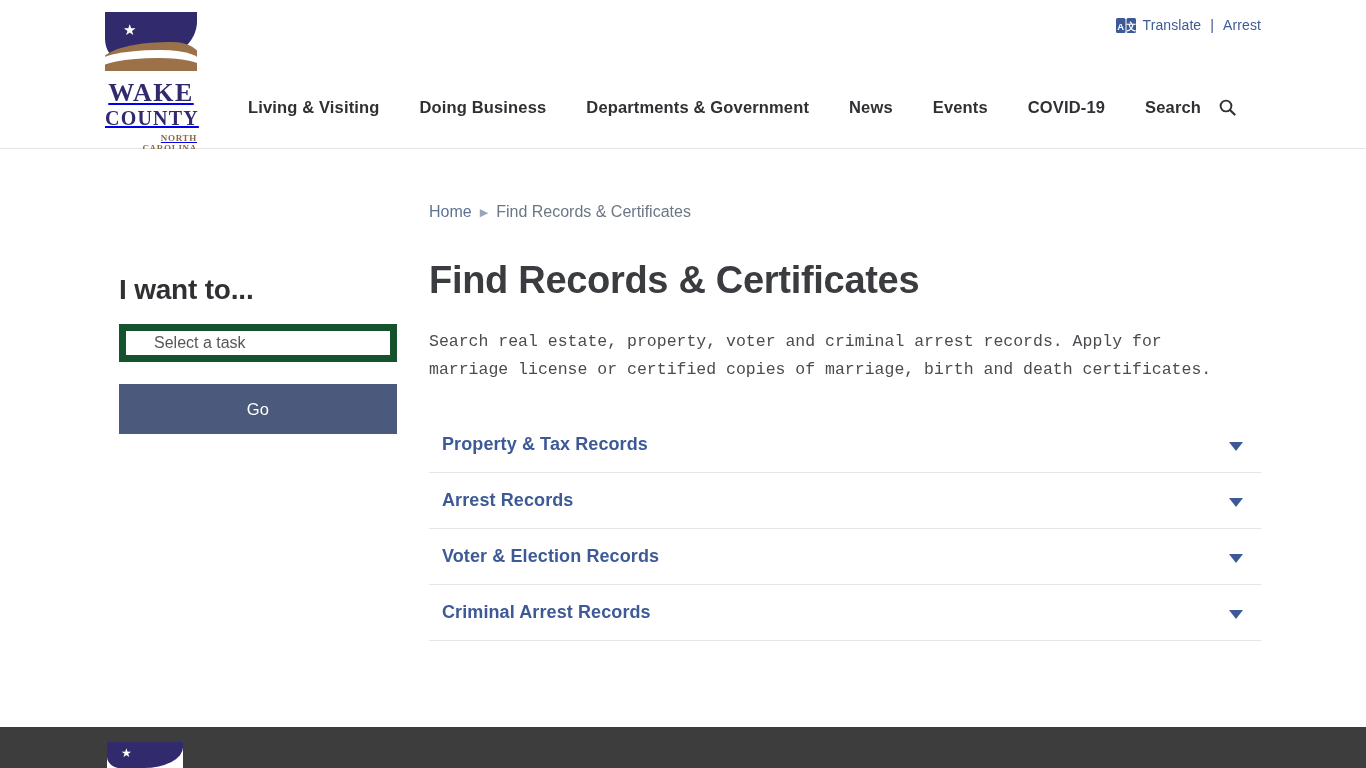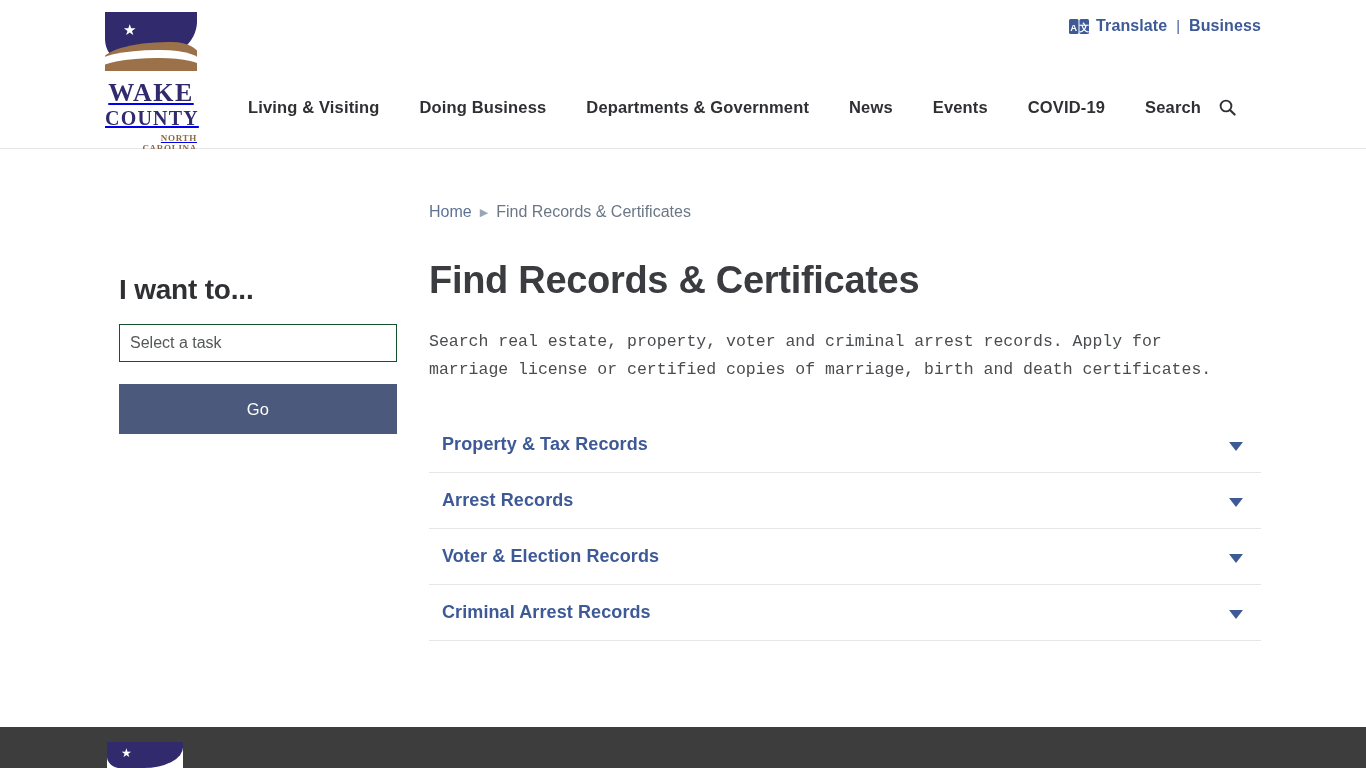--- a/index.html
+++ b/index.html
@@ -116,22 +116,22 @@
     font-size: 14.5px;
   }
   .translate-icon {
     display: inline-flex;
     align-items: center;
     margin-right: 7px;
   }
   .translate-icon svg { display: block; }
   .utility-link {
     color: #3d5a96;
-    font-weight: 700;
-    font-size: 16px;
+    font-weight: 400;
+    font-size: 14px;
     text-decoration: none;
     letter-spacing: 0.1px;
   }
   .utility-sep {
     color: #3d5a96;
     margin: 0 9px;
     font-size: 14.5px;
     font-weight: 400;
   }
 
@@ -179,25 +179,25 @@
   .sidebar-title {
     font-size: 28px;
     font-weight: 700;
     color: #2f3033;
     letter-spacing: -0.2px;
     margin-bottom: 18px;
   }
   .task-select {
     width: 278px;
     height: 38px;
-    border: 1px solid #14532d;
+    border: 7px solid #14532d;
     background: #ffffff;
     display: flex;
     align-items: center;
-    padding: 0 10px;
+    padding: 0 28px;
     font-size: 16px;
     color: #555759;
   }
   .go-button {
     margin-top: 22px;
     width: 278px;
     height: 50px;
     background: #4b5a7c;
     color: #ffffff;
     border: none;
@@ -329,21 +329,21 @@
     <span class="translate-icon">
       <svg width="20" height="15" viewBox="0 0 20 15">
         <rect x="0" y="0" width="9.5" height="15" rx="1.5" fill="#3d5a96"></rect>
         <text x="4.75" y="11.5" font-family="Liberation Sans, sans-serif" font-size="9.5" font-weight="700" fill="#ffffff" text-anchor="middle">A</text>
         <rect x="10.5" y="0" width="9.5" height="15" rx="1.5" fill="#3d5a96"></rect>
         <text x="15.2" y="11.8" font-family="Liberation Sans, sans-serif" font-size="10" font-weight="700" fill="#ffffff" text-anchor="middle">文</text>
       </svg>
     </span>
     <a class="utility-link" href="#">Translate</a>
     <span class="utility-sep">|</span>
-    <a class="utility-link" href="#">Business</a>
+    <a class="utility-link" href="#">Arrest</a>
   </div>
 
   <nav class="main-nav">
     <a class="nav-item" href="#">Living &amp; Visiting</a>
     <a class="nav-item" href="#">Doing Business</a>
     <a class="nav-item" href="#">Departments &amp; Government</a>
     <a class="nav-item" href="#">News</a>
     <a class="nav-item" href="#">Events</a>
     <a class="nav-item" href="#">COVID-19</a>
     <a class="nav-item last search-item" href="#">

